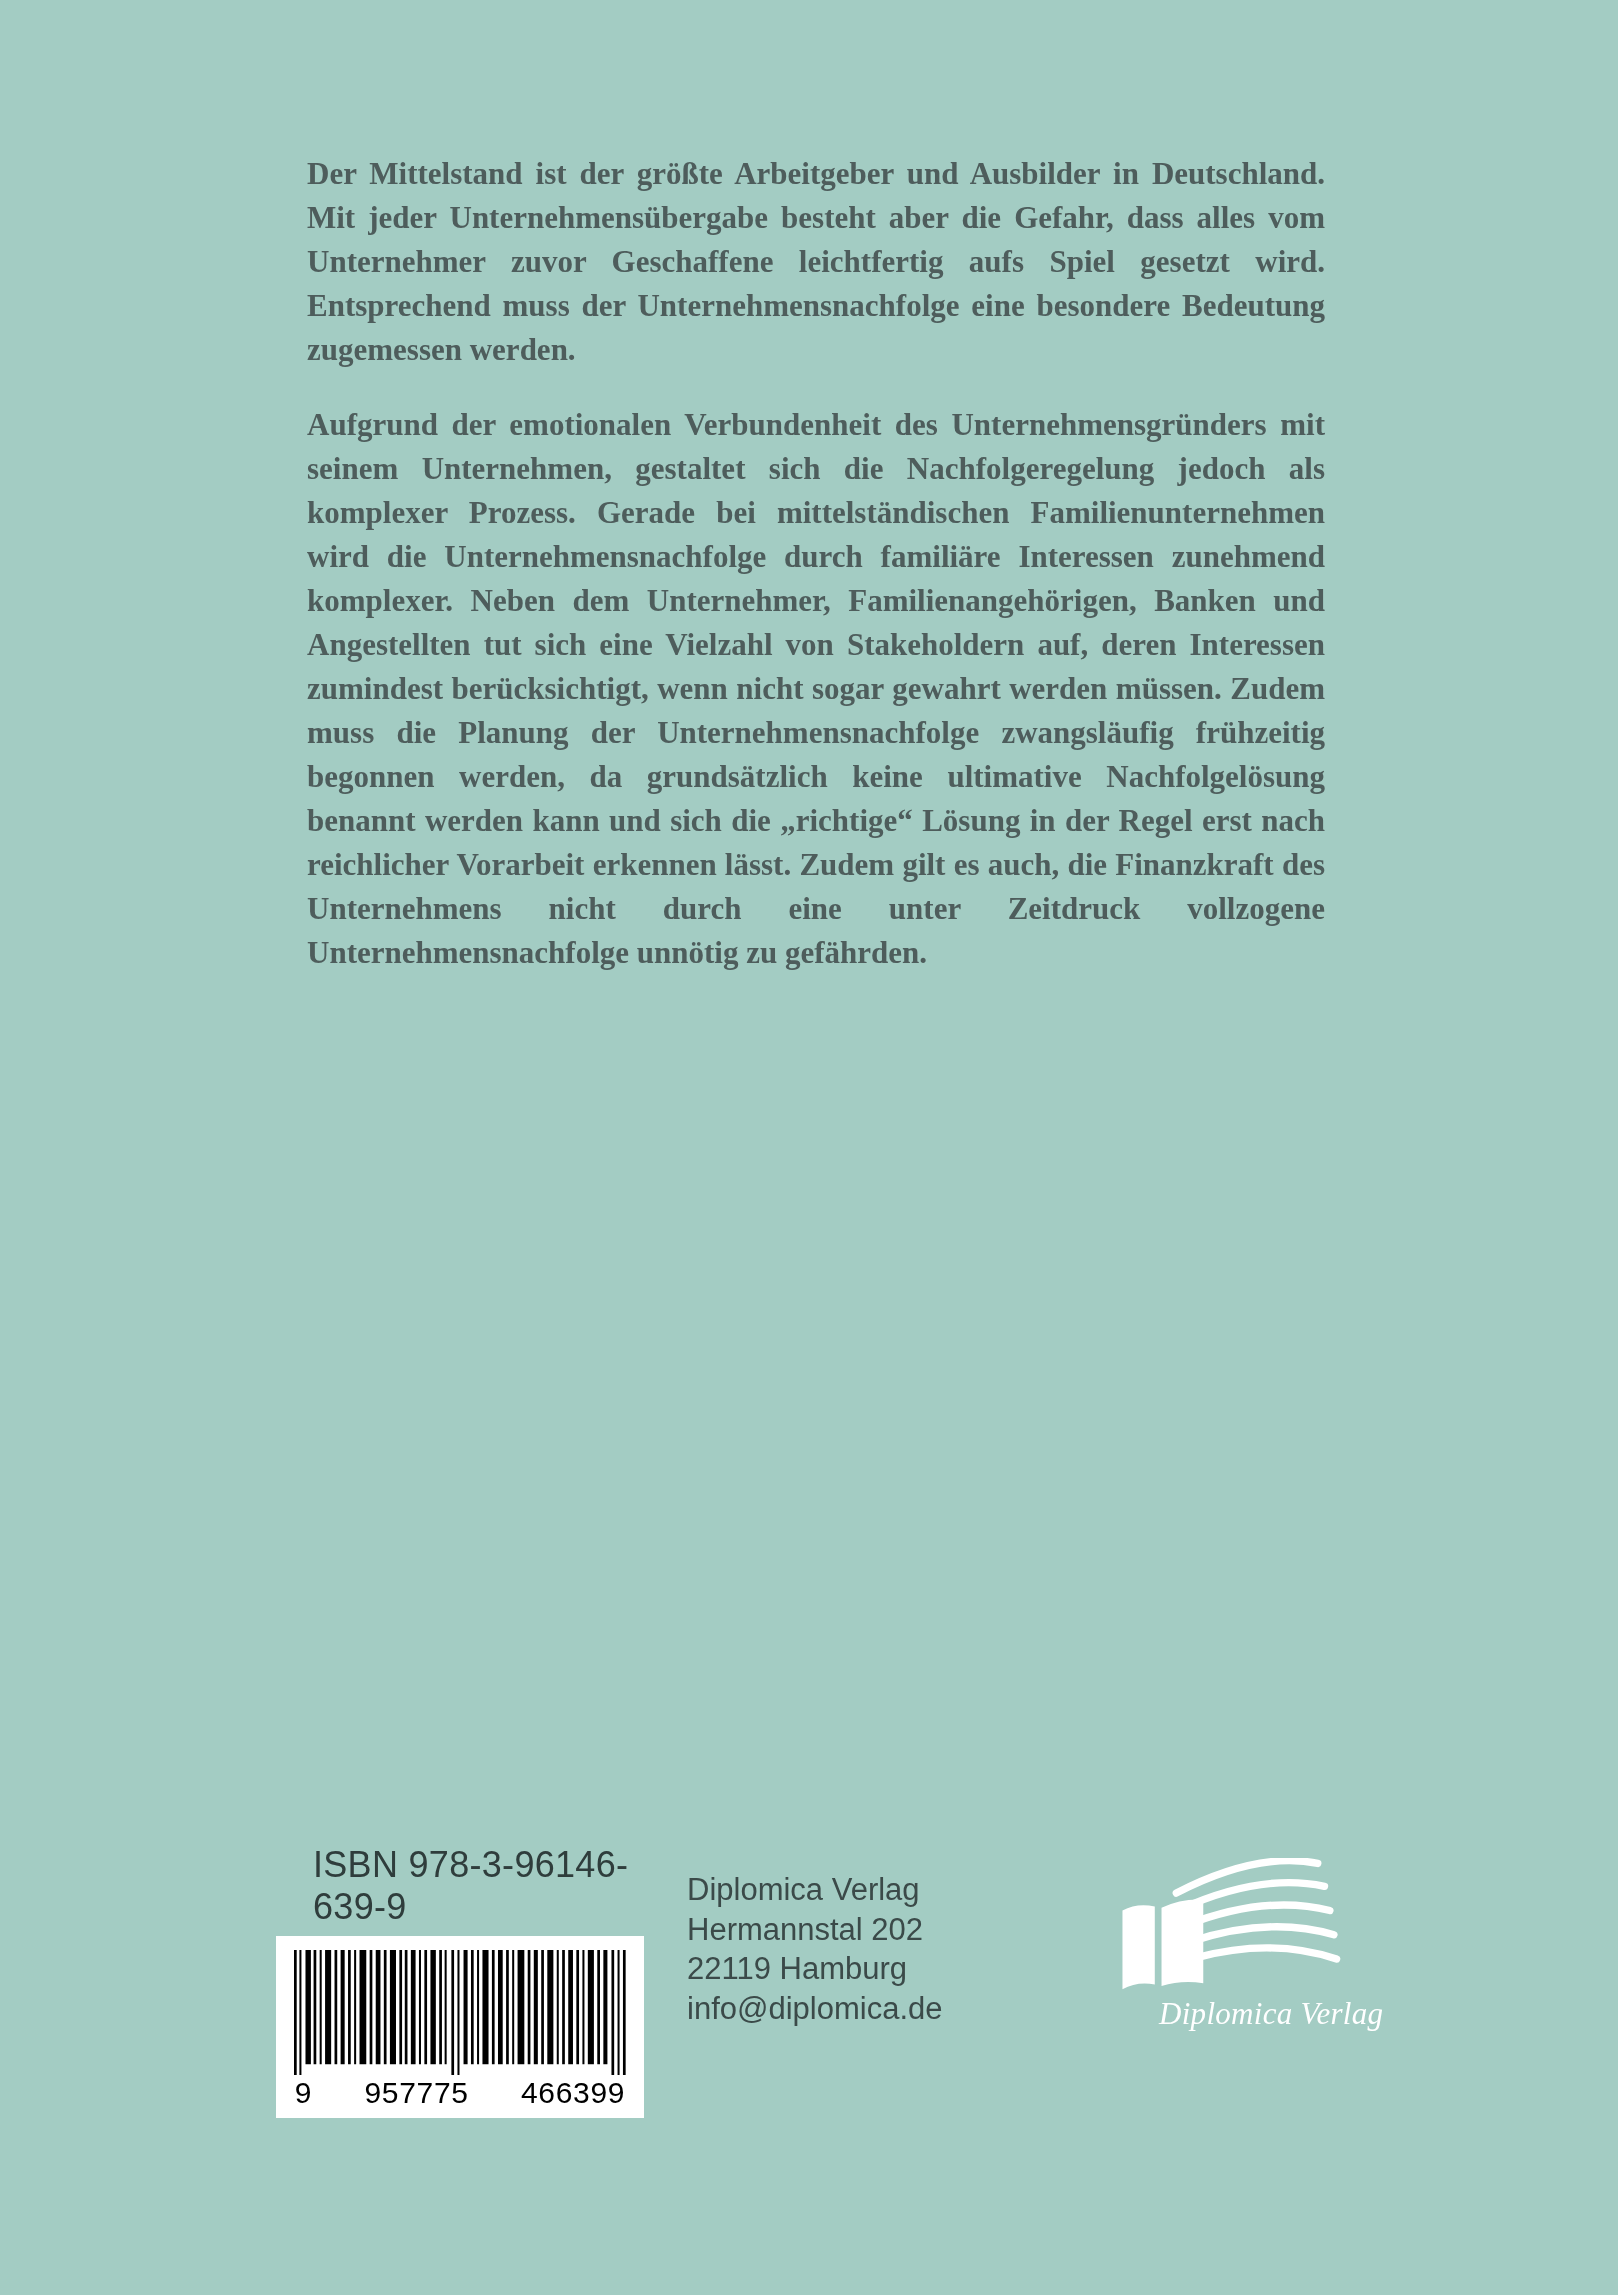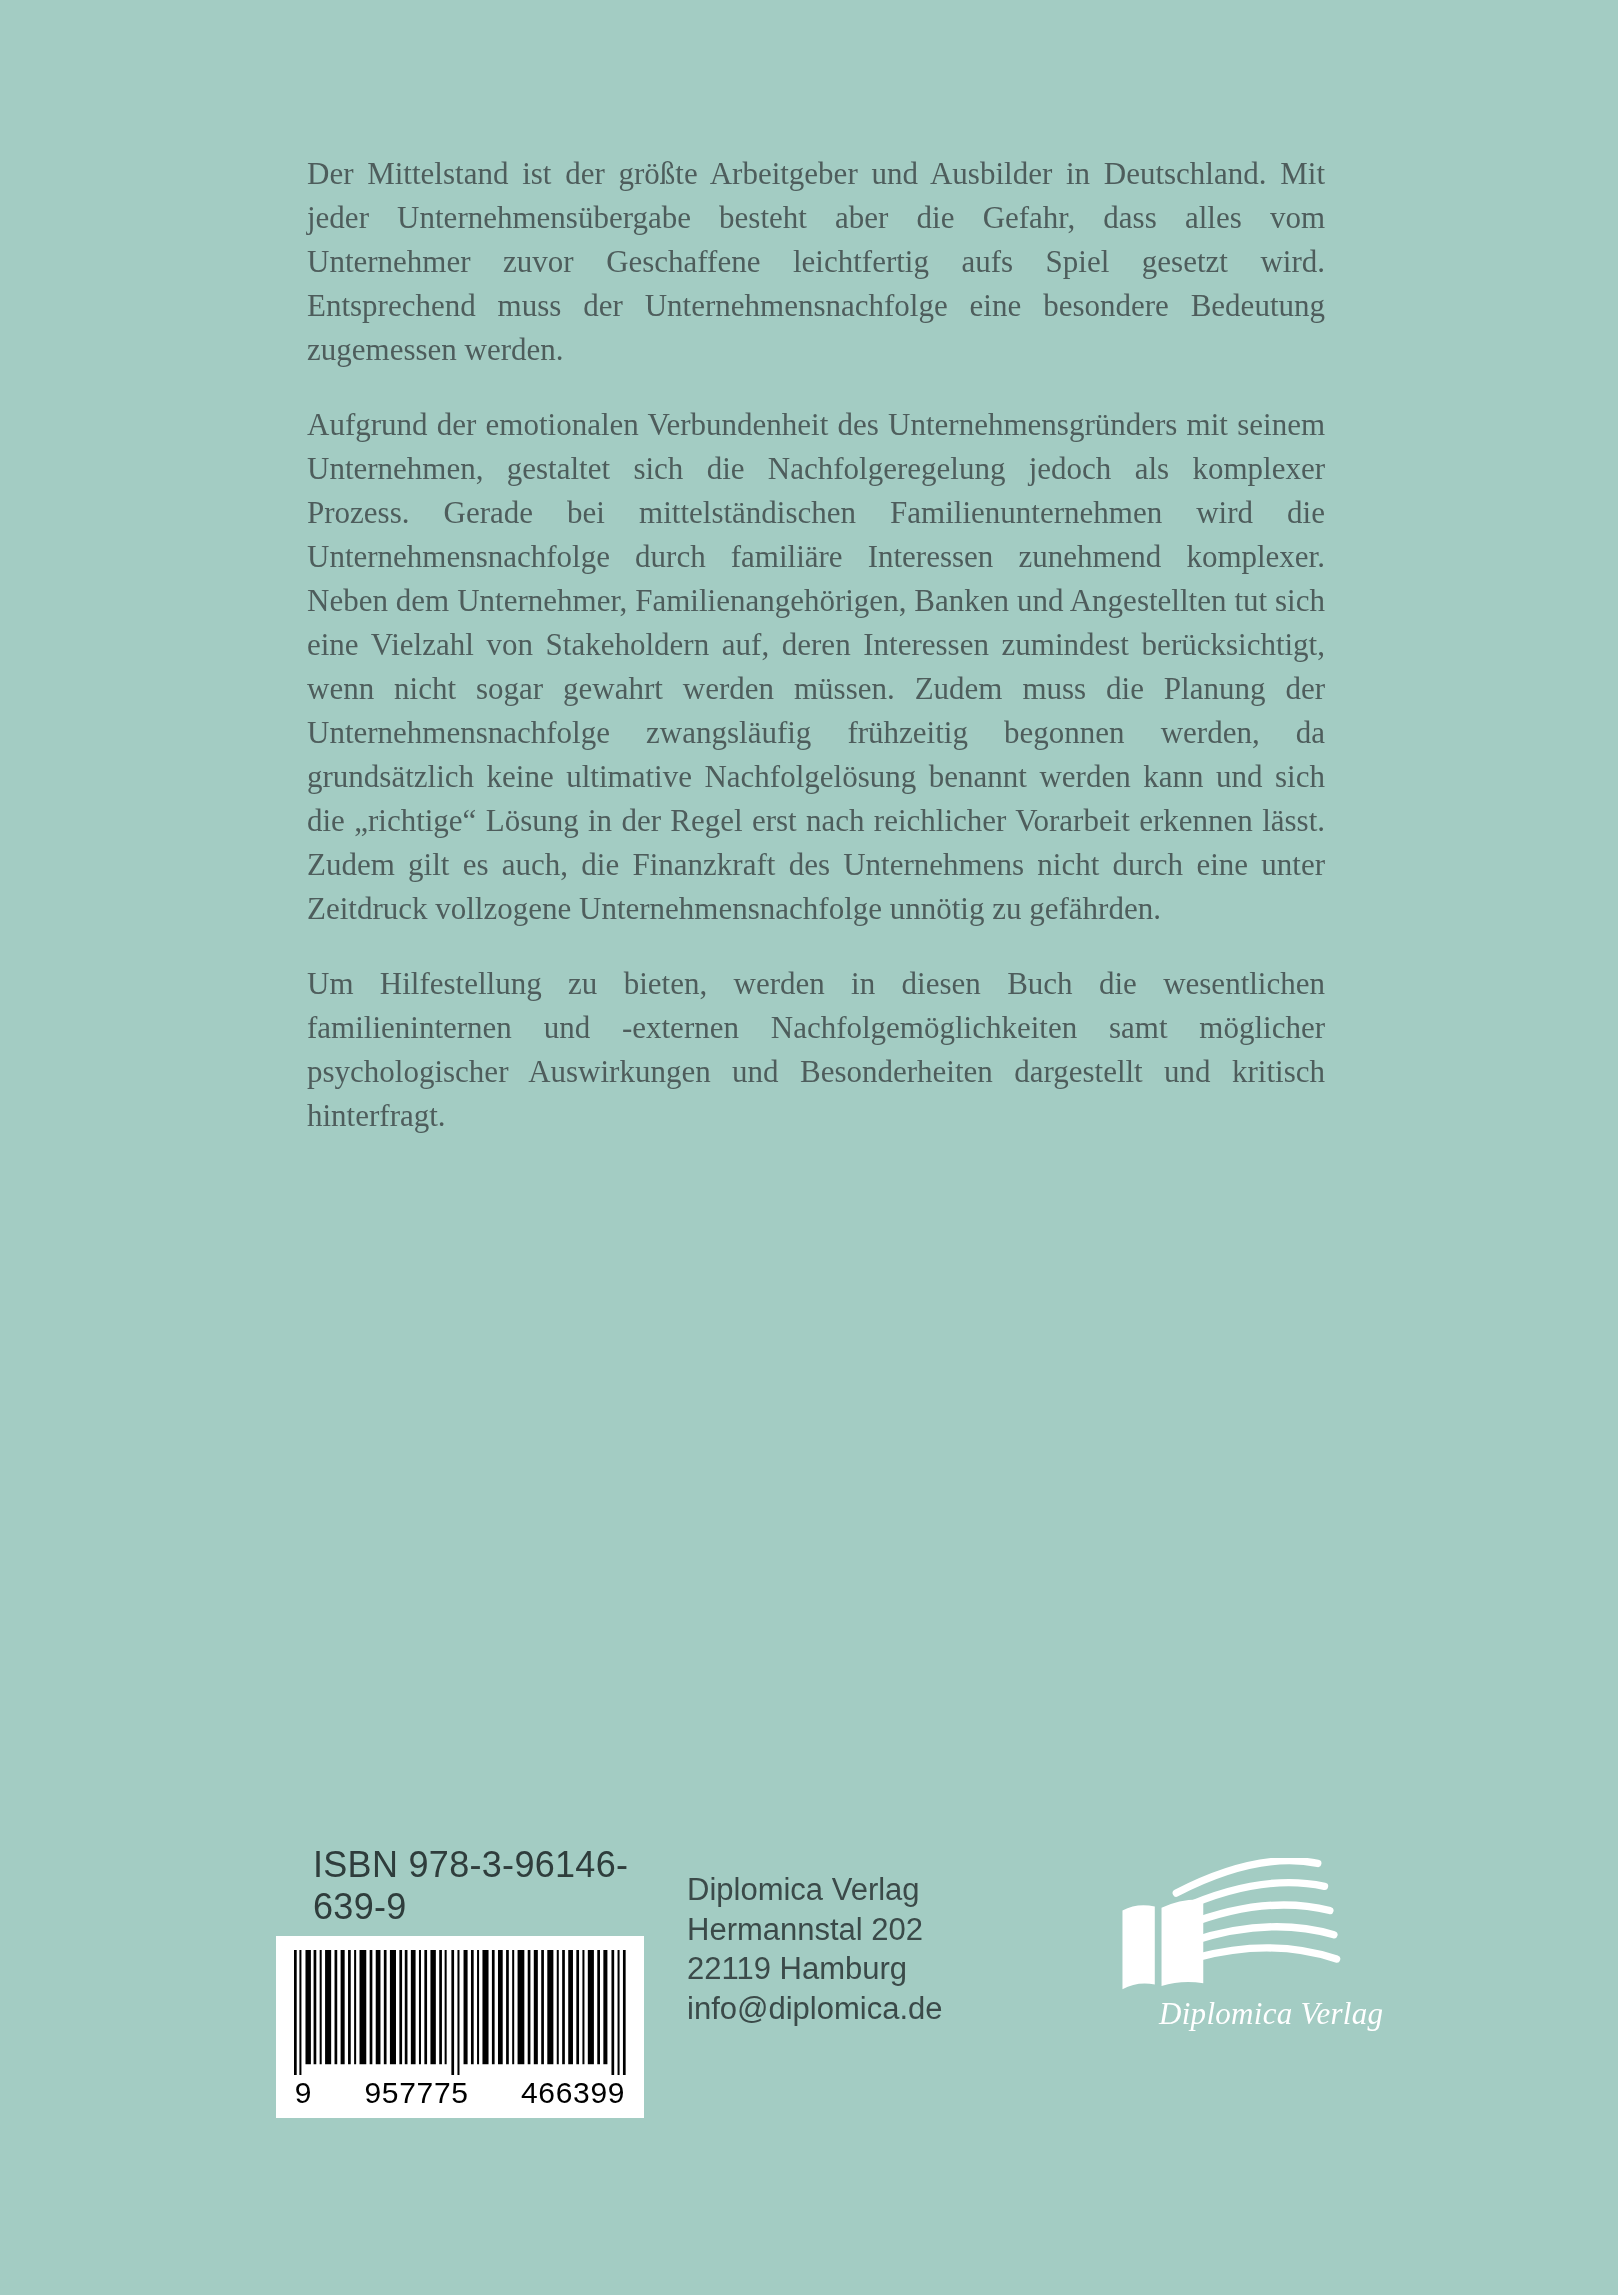--- a/index.html
+++ b/index.html
@@ -27,20 +27,21 @@
     width: 1018px;
     color: #4e5d5c;
     font-size: 31px;
     line-height: 1.42;
     text-align: justify;
     text-justify: inter-word;
   }
   .blurb p {
     margin: 0 0 31px 0;
     text-align: justify;
+    font-weight: bold;
   }
   .blurb p:last-child {
     margin-bottom: 0;
   }
 
   
   .footer {
     position: absolute;
     left: 276px;
     top: 1844px;
@@ -111,21 +112,20 @@
   }
 </style>
 </head>
 <body>
 
 <div class="page">
 
   <div class="blurb">
     <p>Der Mittelstand ist der größte Arbeitgeber und Ausbilder in Deutschland. Mit jeder Unternehmensübergabe besteht aber die Gefahr, dass alles vom Unternehmer zuvor Geschaffene leichtfertig aufs Spiel gesetzt wird. Entsprechend muss der Unternehmensnachfolge eine besondere Bedeutung zugemessen werden.</p>
     <p>Aufgrund der emotionalen Verbundenheit des Unternehmensgründers mit seinem Unternehmen, gestaltet sich die Nachfolgeregelung jedoch als komplexer Prozess. Gerade bei mittelständischen Familienunternehmen wird die Unternehmensnachfolge durch familiäre Interessen zunehmend komplexer. Neben dem Unternehmer, Familienangehörigen, Banken und Angestellten tut sich eine Vielzahl von Stakeholdern auf, deren Interessen zumindest berücksichtigt, wenn nicht sogar gewahrt werden müssen. Zudem muss die Planung der Unternehmensnachfolge zwangsläufig frühzeitig begonnen werden, da grundsätzlich keine ultimative Nachfolgelösung benannt werden kann und sich die „richtige“ Lösung in der Regel erst nach reichlicher Vorarbeit erkennen lässt. Zudem gilt es auch, die Finanzkraft des Unternehmens nicht durch eine unter Zeitdruck vollzogene Unternehmensnachfolge unnötig zu gefährden.</p>
-    <p>Um Hilfestellung zu bieten, werden in diesen Buch die wesentlichen familieninternen und -externen Nachfolgemöglichkeiten samt möglicher psychologischer Auswirkungen und Besonderheiten dargestellt und kritisch hinterfragt.</p>
   </div>
 
   <div class="footer">
 
     <div class="isbn-block">
       <div class="isbn-text">ISBN 978-3-96146-639-9</div>
       <div class="barcode-box">
         <svg class="bars" viewBox="0 0 493 186" preserveAspectRatio="none">
           <g fill="#000000">
             <rect x="0" y="0" width="4" height="186"></rect>

